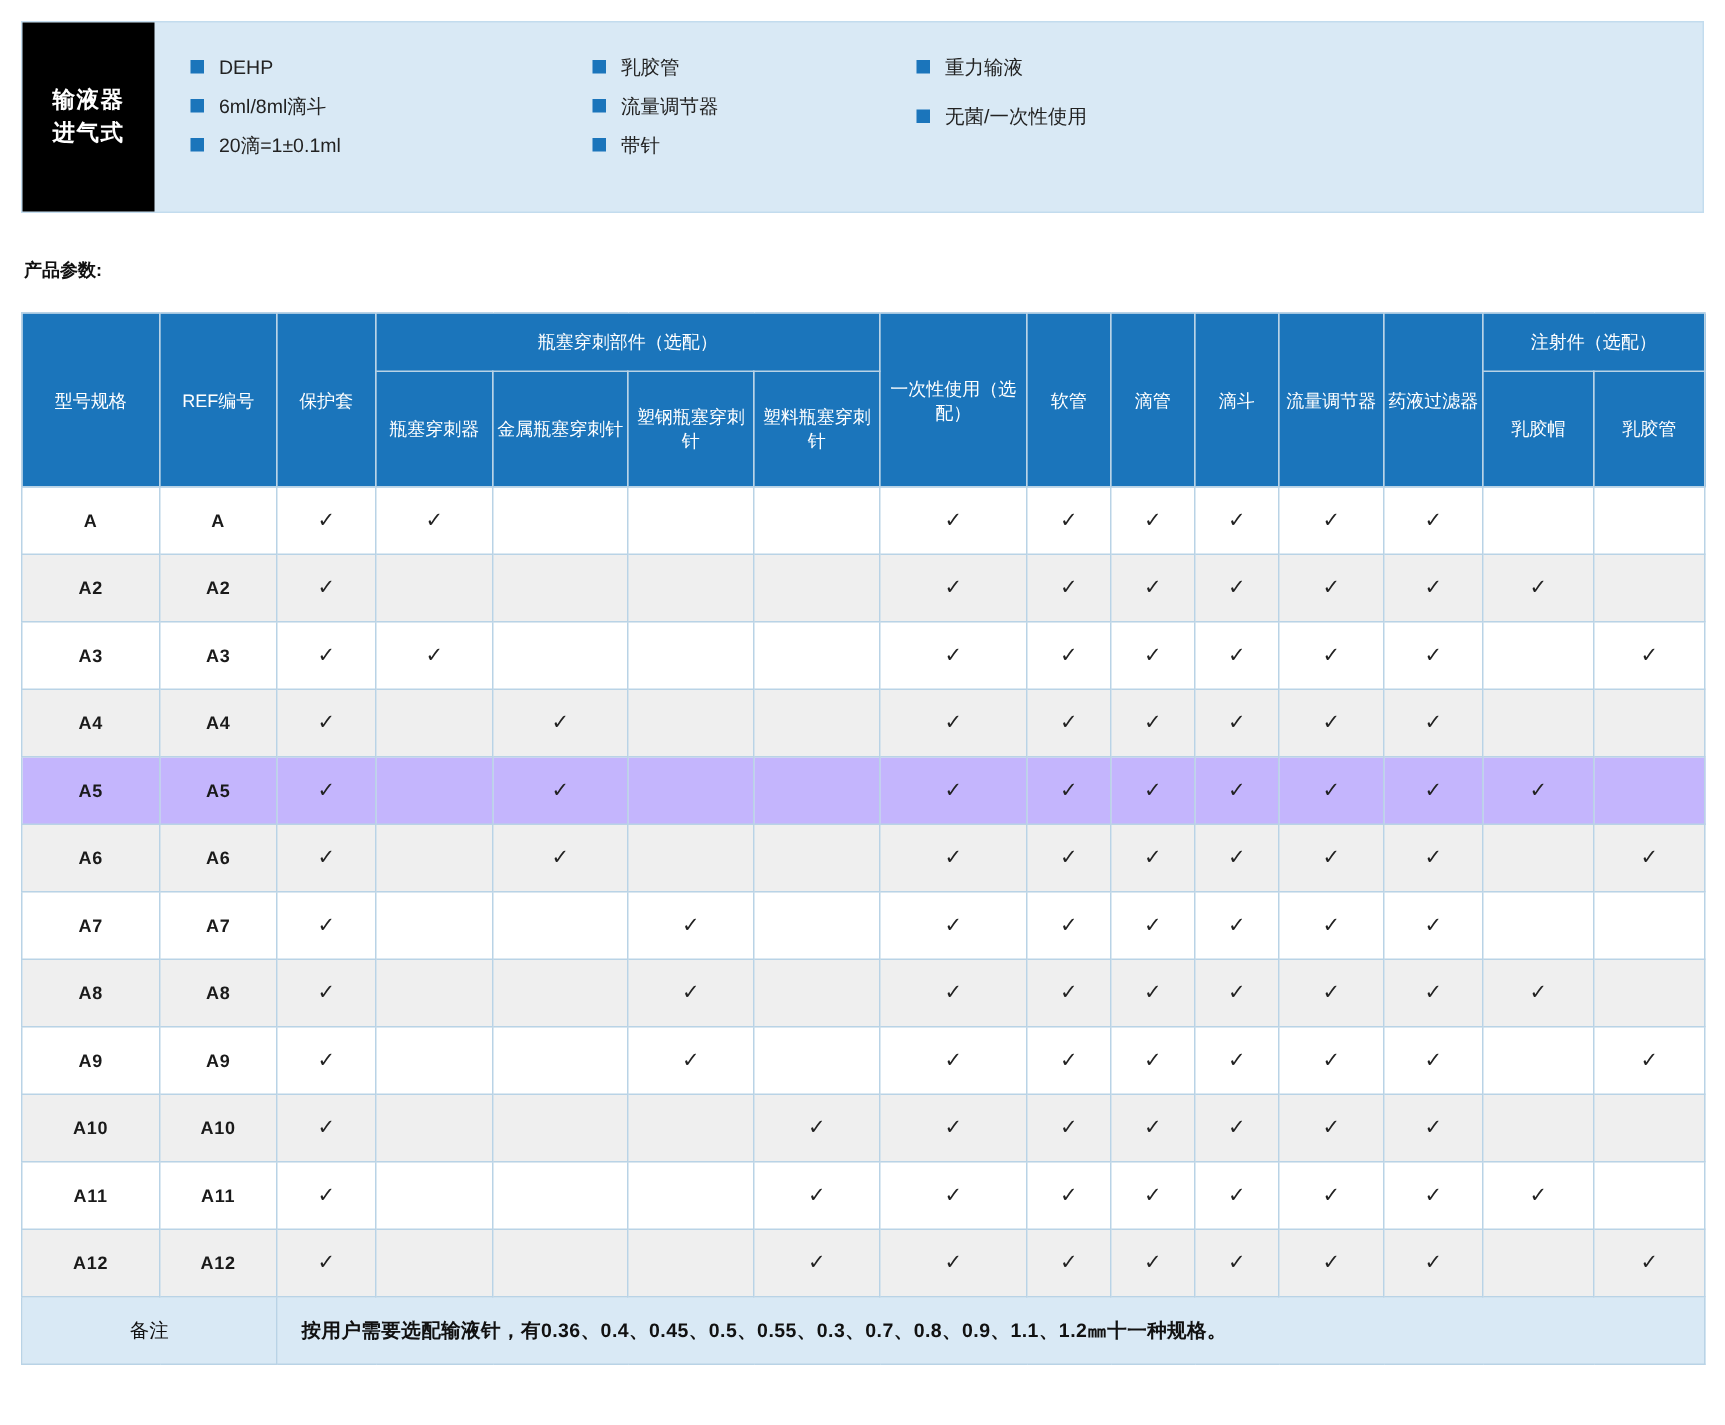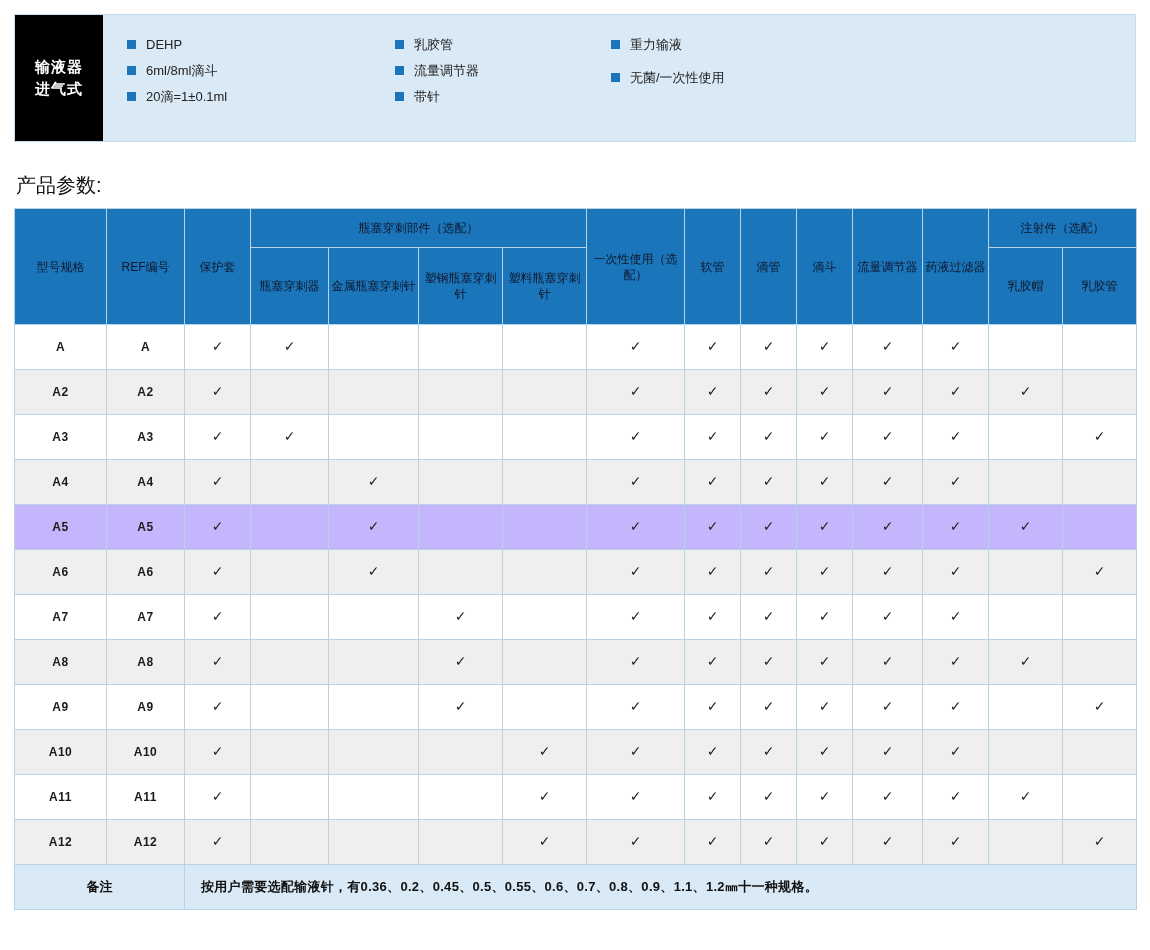--- a/index.html
+++ b/index.html
@@ -74,22 +74,22 @@
     background: #1b75bb;
     margin: 3px 10px 0 0;
     flex: 0 0 9px;
   }
 
   
   .section-title {
     position: absolute;
     left: 16px;
     top: 172px;
-    font-size: 20px;
-    font-weight: normal;
+    font-size: 12px;
+    font-weight: bold;
     color: #111;
   }
 
   
   .table-wrap {
     position: absolute;
     left: 14px;
     top: 208px;
     width: 1122px;
   }
@@ -100,21 +100,21 @@
     font-size: 12px;
   }
   table.spec th, table.spec td {
     border: 1px solid #b9d3e6;
     text-align: center;
     vertical-align: middle;
     padding: 0;
   }
   thead th {
     background: #1b75bb;
-    color: #0f172a;
+    color: #ffffff;
     font-weight: normal;
     font-size: 12px;
     line-height: 16px;
     border-color: #4a92c9;
     padding: 4px 2px;
   }
   thead th.grouphead { height: 38px; }
   thead th.colhead { height: 76px; }
   thead th.tallhead { height: 114px; }
   tbody td {
@@ -134,21 +134,21 @@
     font-size: 14px;
     line-height: 1;
     color: #222;
     transform: translateY(-1px);
   }
   tfoot td {
     height: 44px;
     background: #d9e9f5;
     font-size: 13px;
     color: #111;
-    font-weight: bold;
+    font-weight: normal;
   }
   tfoot td.note-label {
     width: 188px;
   }
   tfoot td.note-text {
     text-align: left;
     padding-left: 16px;
     font-weight: bold;
     letter-spacing: 0.3px;
   }
@@ -456,19 +456,19 @@
             <td><span class="chk">✓</span></td>
             <td><span class="chk">✓</span></td>
             <td><span class="chk">✓</span></td>
             <td></td>
             <td><span class="chk">✓</span></td>
           </tr>
         </tbody>
       <tfoot>
         <tr>
           <td class="note-label" colspan="2">备注</td>
-          <td class="note-text" colspan="13">按用户需要选配输液针，有0.36、0.2、0.45、0.5、0.55、0.6、0.7、0.8、0.9、1.1、1.2㎜十一种规格。</td>
+          <td class="note-text" colspan="13">按用户需要选配输液针，有0.36、0.4、0.45、0.5、0.55、0.3、0.7、0.8、0.9、1.1、1.2㎜十一种规格。</td>
         </tr>
       </tfoot>
     </table>
   </div>
 
 </div>
 
 </body></html>

